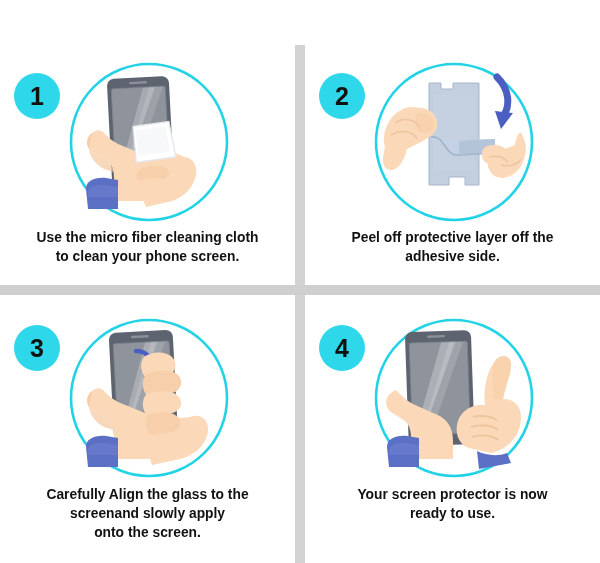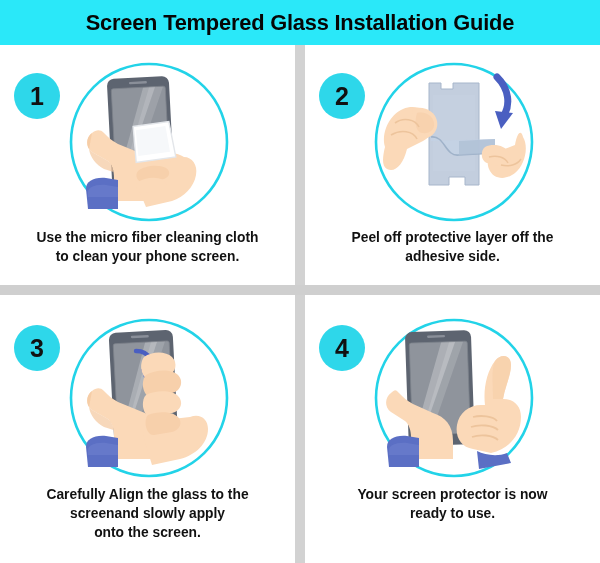--- a/index.html
+++ b/index.html
@@ -114,23 +114,20 @@
   }
   .panel-1 .caption, .panel-2 .caption { top: 183px; }
   .panel-3 .caption, .panel-4 .caption { top: 190px; }
   .caption .ln { display: block; white-space: nowrap; }
 </style>
 </head>
 <body>
 
 <div id="guide">
 
-  <div class="header-bar">
-    <div class="header-title">Screen Tempered Glass Installation Guide</div>
-  </div>
 
   <div class="divider-v"></div>
   <div class="divider-h"></div>
 
   <div class="panel panel-1">
     <div class="step-badge">
       <span class="step-badge-num">1</span>
     </div>
 
     <div class="illus">

